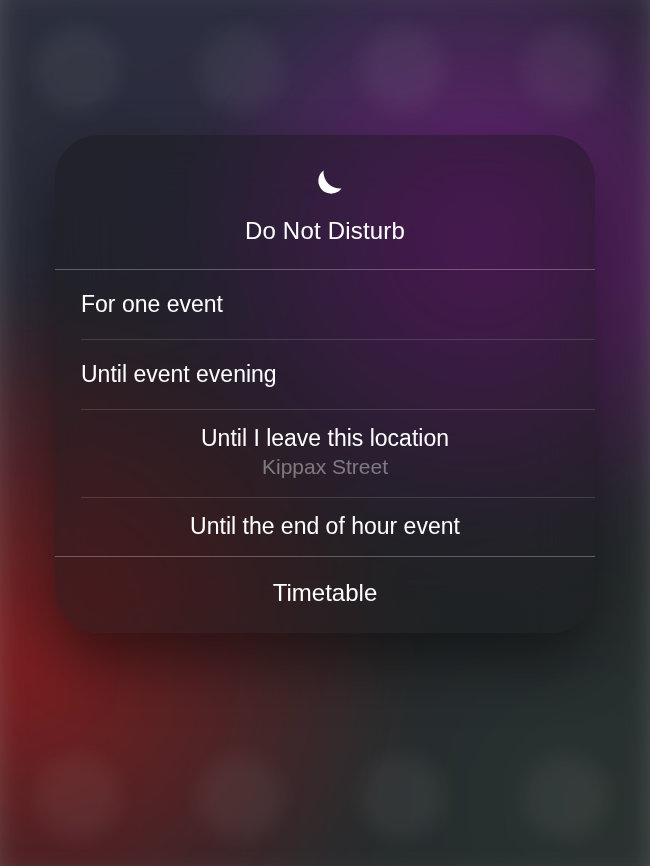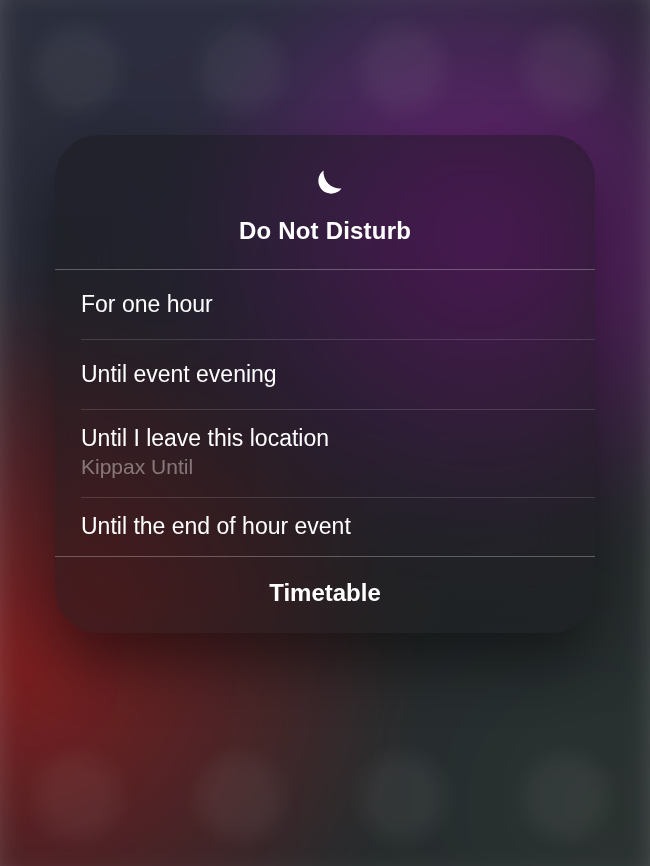--- a/index.html
+++ b/index.html
@@ -52,37 +52,37 @@
   }
 
   .panel-header {
     padding: 30px 20px 24px 20px;
     text-align: center;
   }
   .panel-header .icon-wrap {
     display: flex; justify-content: center; margin-bottom: 8px;
   }
   .panel-title {
-    font-size: 24px; font-weight: 700; letter-spacing: 0.2px;
+    font-size: 24px; font-weight: 400; letter-spacing: 0.2px;
   }
 
   .hr-strong { height: 1px; background: rgba(255,255,255,0.28); }
   .hr-faint  { height: 1px; margin-left: 26px; background: rgba(255,255,255,0.14); }
 
   .option {
     padding: 20px 26px 20px 26px;
   }
-  .option.two-line { padding: 14px 26px 16px 26px; }
+  .option.two-line { padding: 14px 26px 16px 26px; text-align: center; }
   .opt-label { font-size: 23px; font-weight: 400; color: #fff; line-height: 1.25; }
   .opt-sub   { font-size: 21px; font-weight: 400; color: rgba(255,255,255,0.40); line-height: 1.25; margin-top: 2px; }
 
   .footer-btn {
     text-align: center;
     padding: 22px 20px 26px 20px;
-    font-size: 24px; font-weight: 700;
+    font-size: 24px; font-weight: 400;
   }
 </style>
 </head>
 <body>
 
 <div class="bg"></div>
 <div class="dots"></div>
 
 <div class="panel">
 
@@ -91,34 +91,34 @@
       <svg width="44" height="44" viewBox="0 0 24 24" fill="#ffffff" aria-hidden="true">
         <path d="M21 12.79A9 9 0 0 1 11.21 3 7 7 0 1 0 21 12.79z"></path>
       </svg>
     </div>
     <div class="panel-title">Do Not Disturb</div>
   </div>
 
   <div class="hr-strong"></div>
 
   <div class="option">
-    <div class="opt-label">For one hour</div>
+    <div class="opt-label">For one event</div>
   </div>
 
   <div class="hr-faint"></div>
 
   <div class="option">
     <div class="opt-label">Until event evening</div>
   </div>
 
   <div class="hr-faint"></div>
 
   <div class="option two-line">
     <div class="opt-label">Until I leave this location</div>
-    <div class="opt-sub">Kippax Until</div>
+    <div class="opt-sub">Kippax Street</div>
   </div>
 
   <div class="hr-faint"></div>
 
   <div class="option two-line">
     <div class="opt-label">Until the end of hour event</div>
   </div>
 
   <div class="hr-strong"></div>
 

